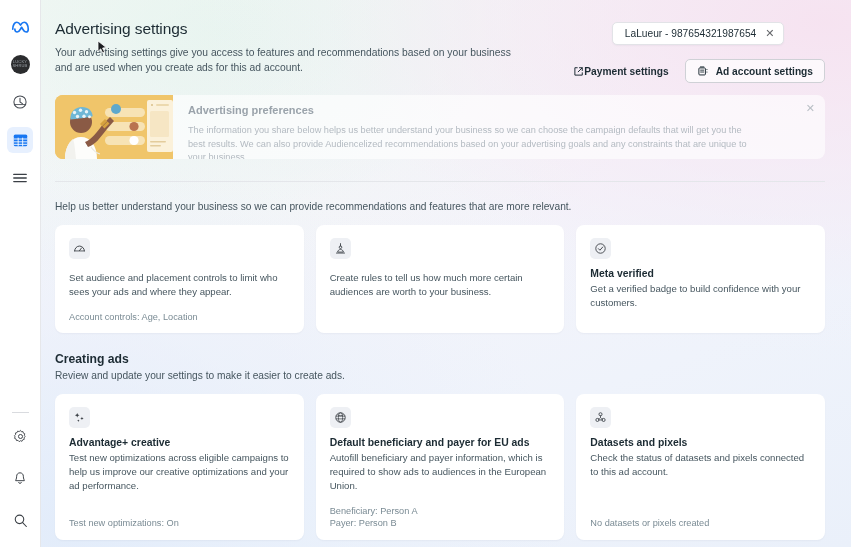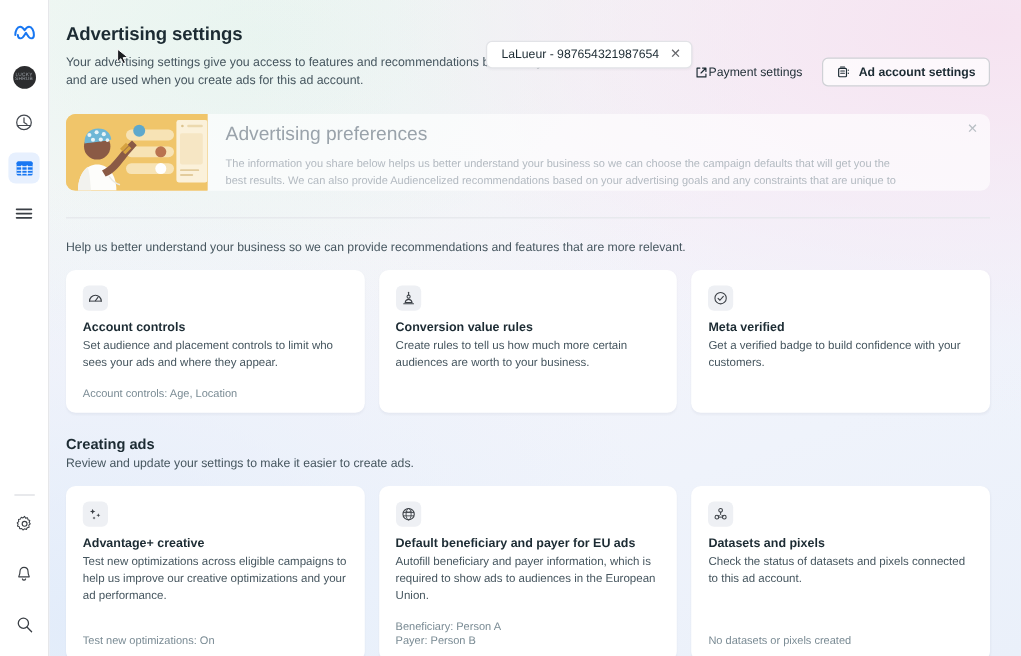--- a/index.html
+++ b/index.html
@@ -66,48 +66,48 @@
       linear-gradient(160deg, #f2f7f4 0%, #f5f4fa 38%, #eff3fb 70%, #eaf0fa 100%);
   }
   .scroll {
     position: absolute; inset: 0;
     overflow: hidden;
   }
 
   
   .header { padding: 20px 26px 0 14px; position: relative; }
   .page-title {
-    font-size: 15.5px; font-weight: 700; color: #1c2b33;
+    font-size: 15.5px; font-weight: 400; color: #1c2b33;
     letter-spacing: -0.1px;
   }
   .page-sub {
     margin-top: 8px;
     font-size: 10.3px; color: #46565f; line-height: 1.42;
     max-width: 470px;
   }
   .header-right {
-    position: absolute; right: 26px; top: 34px;
-    display: flex; flex-direction: row; align-items: flex-start;
+    position: absolute; right: 26px; top: 22px;
+    display: flex; flex-direction: column; align-items: center;
   }
   .acct-pill {
     display: flex; align-items: center; gap: 9px;
     background: #ffffff;
     border: 1px solid #e2e3e7;
     border-radius: 5px;
     padding: 5px 9px 5px 12px;
     font-size: 10.2px; color: #1c2b33;
     box-shadow: 0 1px 2px rgba(16,24,40,.04);
     cursor: pointer;
     white-space: nowrap;
   }
   .acct-pill .xmark { color: #65676b; font-size: 11px; line-height: 1; }
   .hdr-btns { display: flex; align-items: center; gap: 14px; margin-top: 14px; }
   .btn-plain {
     display: flex; align-items: center; gap: 0;
-    font-size: 10.2px; font-weight: 400; color: #1c2b33;
+    font-size: 10.2px; font-weight: 700; color: #1c2b33;
     cursor: pointer; background: transparent; border: none;
     padding: 4px 2px;
     white-space: nowrap;
     font-family: "Liberation Sans", sans-serif;
   }
   .btn-outline {
     display: flex; align-items: center; gap: 7px;
     font-size: 10.2px; font-weight: 700; color: #1c2b33;
     background: rgba(255,255,255,.72);
     border: 1px solid #cfd1d6;
@@ -131,21 +131,21 @@
   .banner-illus {
     width: 118px; flex: 0 0 118px;
     background: #f0c56a;
     position: relative; overflow: hidden;
   }
   .banner-body {
     flex: 1 1 auto;
     padding: 9px 14px 9px 15px;
     position: relative;
   }
-  .banner-title { font-size: 16px; font-weight: 400; color: #9aa3ab; }
+  .banner-title { font-size: 11px; font-weight: 700; color: #9aa3ab; }
   .banner-text {
     margin-top: 8px;
     font-size: 9.2px; color: #b3bac1; line-height: 1.48;
     max-width: 568px;
   }
   .banner-close {
     position: absolute; right: 10px; top: 8px;
     font-size: 11px; color: #b9bfc5; cursor: pointer; line-height: 1;
   }
 
@@ -351,35 +351,33 @@
         <div class="cards">
 
           <div class="card">
             <div class="card-icon">
               <svg width="13" height="13" viewBox="0 0 16 16" aria-hidden="true">
                 <path d="M2 11a6 6 0 0 1 12 0" fill="none" stroke="#3a3f45" stroke-width="1.15" stroke-linecap="round"></path>
                 <path d="M8 10.6l2.6-3.4" stroke="#3a3f45" stroke-width="1.15" stroke-linecap="round"></path>
                 <path d="M2 11h12" stroke="#3a3f45" stroke-width="1" stroke-linecap="round"></path>
               </svg>
             </div>
-            <div class="card-title">Account controls</div>
             <div class="card-desc">Set audience and placement controls to limit who sees your ads and where they appear.</div>
             <div class="card-foot">Account controls: Age, Location</div>
           </div>
 
           <div class="card">
             <div class="card-icon">
               <svg width="13" height="13" viewBox="0 0 16 16" aria-hidden="true">
                 <path d="M8 2v3" stroke="#3a3f45" stroke-width="1.1" stroke-linecap="round"></path>
                 <circle cx="8" cy="6.4" r="1.6" fill="none" stroke="#3a3f45" stroke-width="1.05"></circle>
                 <path d="M4.4 12.4c.4-2 1.8-3.2 3.6-3.2s3.2 1.2 3.6 3.2z" fill="none" stroke="#3a3f45" stroke-width="1.05" stroke-linejoin="round"></path>
                 <path d="M3 13.6h10" stroke="#3a3f45" stroke-width="1.05" stroke-linecap="round"></path>
               </svg>
             </div>
-            <div class="card-title">Conversion value rules</div>
             <div class="card-desc">Create rules to tell us how much more certain audiences are worth to your business.</div>
           </div>
 
           <div class="card">
             <div class="card-icon">
               <svg width="13" height="13" viewBox="0 0 16 16" aria-hidden="true">
                 <circle cx="8" cy="8" r="5.8" fill="none" stroke="#3a3f45" stroke-width="1.1"></circle>
                 <path d="M5.4 8.2l1.9 1.9 3.5-4" fill="none" stroke="#3a3f45" stroke-width="1.15" stroke-linecap="round" stroke-linejoin="round"></path>
               </svg>
             </div>

